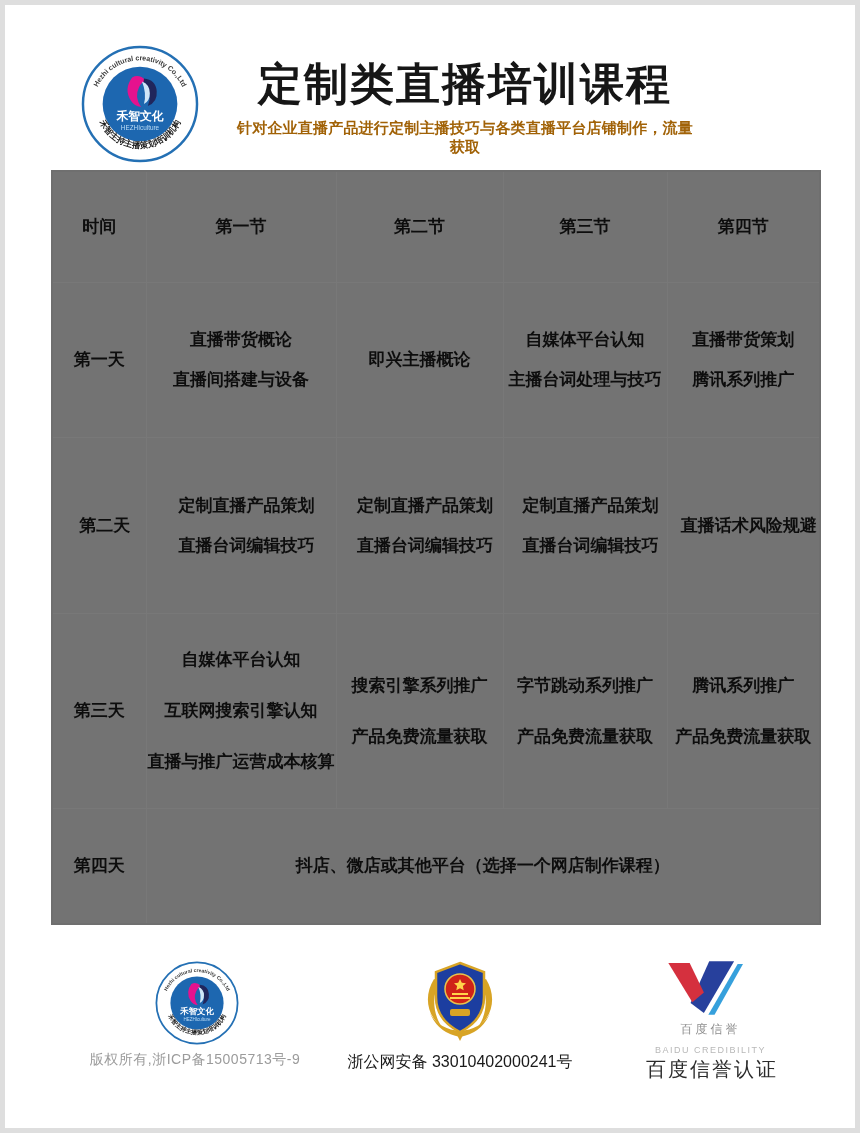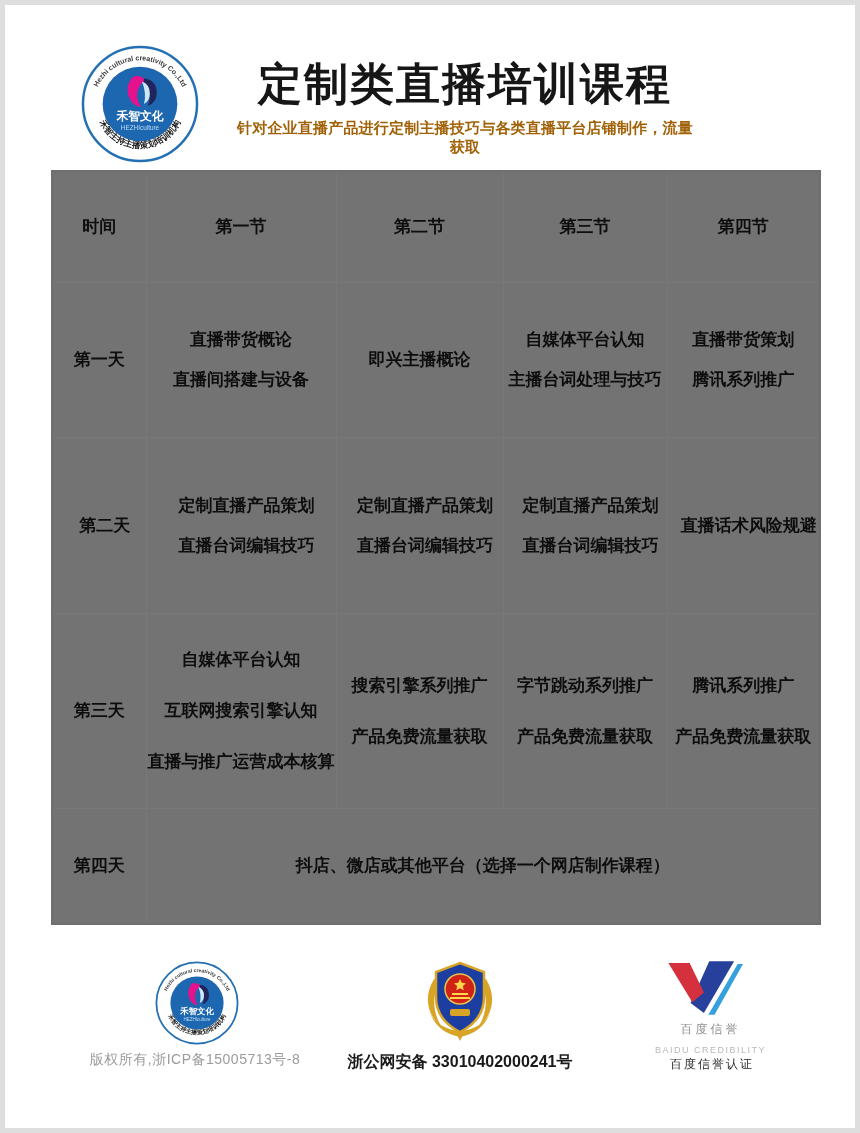--- a/index.html
+++ b/index.html
@@ -29,28 +29,28 @@
   tr.day3 td { height:195px; }
   tr.day3 td .lines { gap:28px; }
   tr.day4 td { height:116px; }
   td.merged { text-align:left; padding-left:13px; }
 
   
   .copyright { position:absolute; left:55px; top:1046px; width:270px; text-align:center;
                color:#9b9b9b; font-size:14px; letter-spacing:0.5px; }
   .police-badge { position:absolute; left:415px; top:952px; width:80px; height:86px; }
   .police-text { position:absolute; left:325px; top:1047px; width:260px; text-align:center;
-                 color:#1a1a1a; font-size:16px; font-weight:bold; }
+                 color:#1a1a1a; font-size:16px; font-weight:normal; }
   .baidu-v { position:absolute; left:658px; top:953px; width:80px; height:60px; }
   .baidu-name { position:absolute; left:628px; top:1016px; width:155px; text-align:center;
                 color:#8d8d8d; font-size:12px; letter-spacing:3px; }
   .baidu-en { position:absolute; left:628px; top:1040px; width:155px; text-align:center;
               color:#b8b8b8; font-size:9px; letter-spacing:1.5px; }
   .baidu-cert { position:absolute; left:622px; top:1051px; width:170px; text-align:center;
-                color:#2b2b2b; font-size:12px; letter-spacing:2px; }
+                color:#2b2b2b; font-size:20px; letter-spacing:2px; }
 </style>
 </head>
 <body>
 
 <div class="page">
 
   <svg class="logo-top" viewBox="0 0 120 120" aria-hidden="true">
     <defs>
       <path id="arcTopA" d="M 13,70 A 47.5,47.5 0 1 1 107,70"></path>
       <path id="arcBotA" d="M 18,76 A 45,45 0 0 0 102,76"></path>
@@ -192,21 +192,21 @@
     </text>
     <text font-size="8.6" fill="#1a1a1a" font-weight="bold">
       <textPath href="#arcBotB" startOffset="50%" text-anchor="middle">禾智主持主播策划培训机构</textPath>
     </text>
     <path d="M52,33 q-9,12 -1,24 q3,5 10,6 q-7,-10 -2,-20 q2,-5 7,-7 q-7,-7 -14,-3" fill="#e5128e"></path>
     <path d="M64,34 q12,1 13,13 q1,11 -9,15 q5,-12 -3,-21 q-2,-4 -1,-7" fill="#20265c"></path>
     <path d="M62,37 q8,3 8,12 q0,8 -6,11 q3,-11 -2,-23" fill="#cfe6f7"></path>
     <text x="60" y="76" text-anchor="middle" font-size="12" font-weight="bold" fill="#ffffff">禾智文化</text>
     <text x="60" y="86" text-anchor="middle" font-size="6.5" fill="#bcdcf5">HEZHIculture</text>
   </svg>
-  <div class="copyright">版权所有,浙ICP备15005713号-8</div>
+  <div class="copyright">版权所有,浙ICP备15005713号-9</div>
 
   <svg class="police-badge" viewBox="0 0 80 86" aria-hidden="true">
 
     <path d="M14,22 C4,38 6,58 22,70 C12,56 12,36 20,24 Z" fill="#d8a425"></path>
     <path d="M66,22 C76,38 74,58 58,70 C68,56 68,36 60,24 Z" fill="#d8a425"></path>
     <path d="M10,56 Q18,76 40,80 Q62,76 70,56 Q62,72 40,74 Q18,72 10,56 Z" fill="#d8a425"></path>
     <path d="M36,76 L40,84 L44,76 Z" fill="#d8a425"></path>
 
     <path d="M40,6 L64,15 L64,40 C64,58 54,68 40,75 C26,68 16,58 16,40 L16,15 Z" fill="#1c3ea0" stroke="#d8a425" stroke-width="2.5"></path>
 

